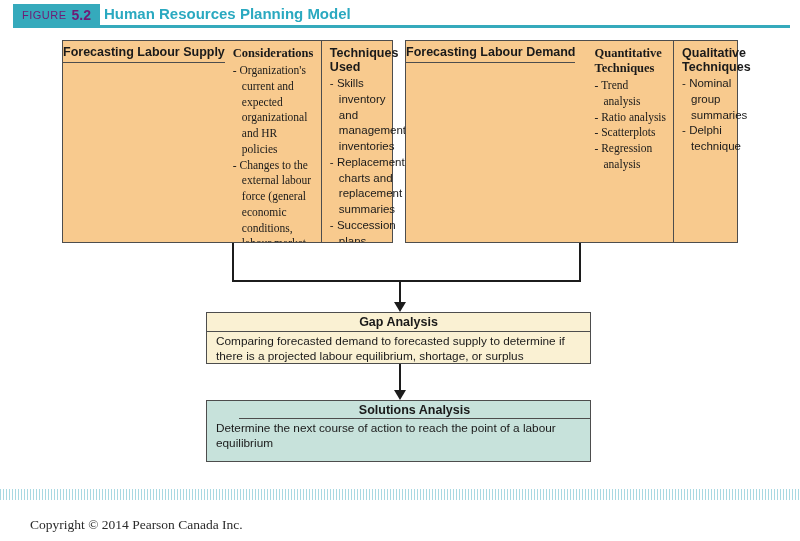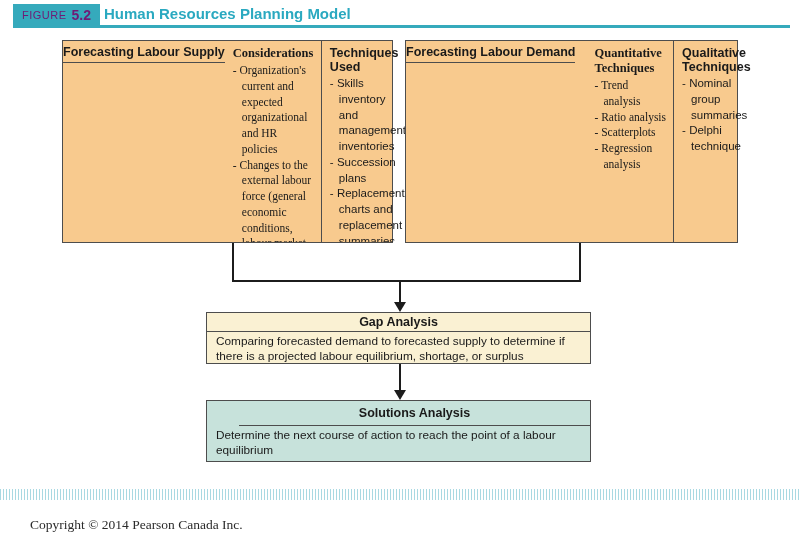--- a/index.html
+++ b/index.html
@@ -90,21 +90,21 @@
     display:flex;flex-direction:column;
   }
   .gap-box{top:312px;height:52px;background:var(--cream_fill);}
   .solutions-box{top:400px;height:62px;background:var(--green_fill);}
   .stage-title{
     height:19px;flex:none;
     border-bottom:1px solid var(--box_border);
     font-size:12.5px;font-weight:bold;text-align:center;
     display:flex;align-items:center;justify-content:center;
   }
-  .solutions-box .stage-title{height:25px;margin-left:32px;}
+  .solutions-box .stage-title{height:18px;margin-left:32px;}
   .stage-body{
     padding:2px 9px;font-size:11.8px;line-height:1.3;
   }
   
   .stripe-bar{
     position:absolute;left:0;top:489px;width:800px;height:11px;
     background:repeating-linear-gradient(to right,
       var(--stripe) 0px, var(--stripe) 1.5px,
       #ffffff 1.5px, #ffffff 3px);
   }
@@ -133,22 +133,22 @@
         <div class="col-heading">Considerations</div>
         <div class="bullets">
             <div class="bullet-item">Organization's current and expected organizational and HR policies</div>
             <div class="bullet-item">Changes to the external labour force (general economic conditions, labour market conditions, occupational marker conditions)</div>
           </div>
       </div>
       <div class="col second">
         <div class="col-heading">Techniques Used</div>
         <div class="bullets">
             <div class="bullet-item">Skills inventory and management inventories</div>
+            <div class="bullet-item">Replacement charts and replacement summaries</div>
             <div class="bullet-item">Succession plans</div>
-            <div class="bullet-item">Replacement charts and replacement summaries</div>
             <div class="bullet-item">Markov analysis</div>
           </div>
       </div>
     </div>
   </div>
 
   <div class="forecast-box demand">
     <div class="box-title">Forecasting Labour Demand</div>
     <div class="box-cols">
       <div class="col first">

